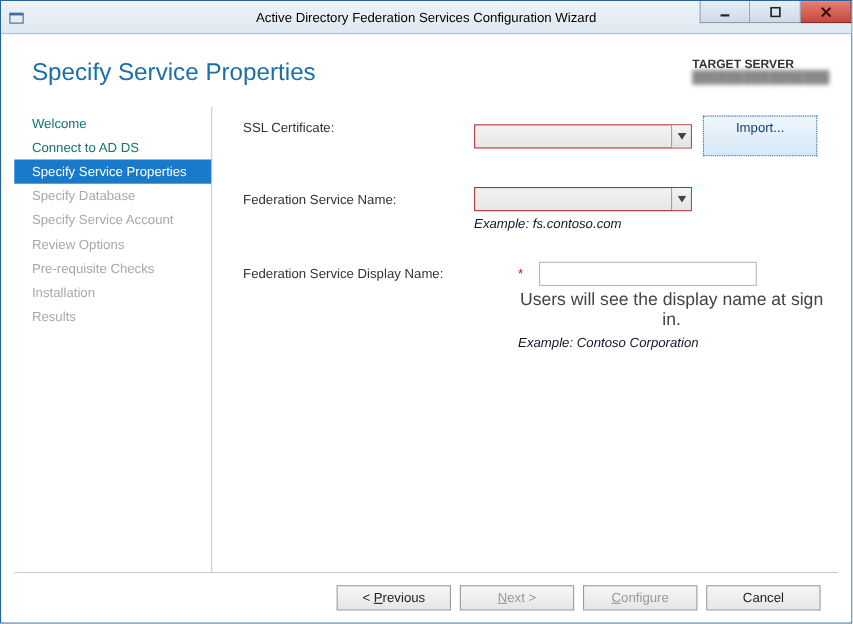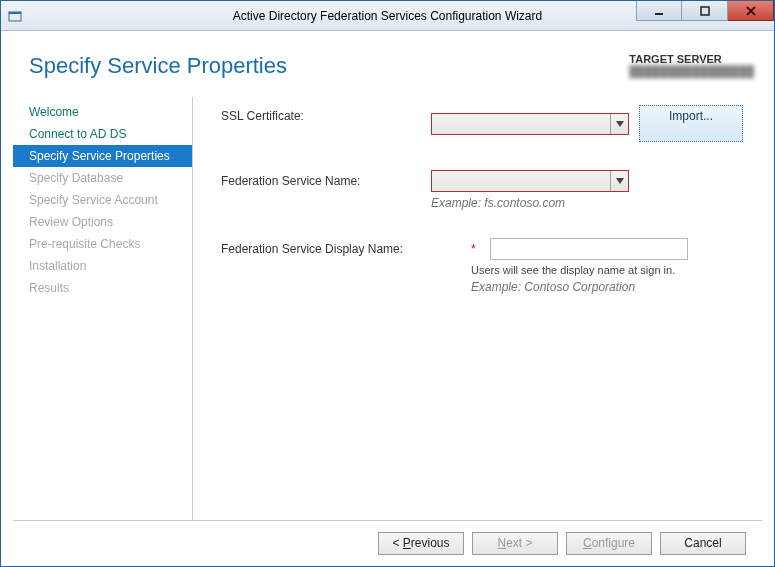--- a/index.html
+++ b/index.html
@@ -99,38 +99,38 @@
   .import-btn {
     width:104px; height:37px;
     border:1px dotted #3a6aa6;
     background:linear-gradient(#eef6fc,#d6e8f7);
     font-size:12px; color:#1c3e66;
     text-align:center; line-height:20px;
     cursor:pointer;
   }
 
   .link-text { color:#0a5a9c; font-size:12px; cursor:pointer; }
-  .hint-text { font-style:italic; color:#737373; font-size:12px; }
-  .info-text { color:#444; font-size:11px; }
+  .hint-text { font-style:italic; color:#0f172a; font-size:12px; }
+  .info-text { color:#444; font-size:16px;text-align:center; }
 
   .text-input {
     width:198px; height:22px;
     border:1px solid #b8b8b8;
     background:#fff;
   }
   .req-star { color:#c02020; margin-right:4px; }
 
   .footer {
     height:46px;
     border-top:1px solid #ccc;
     display:flex; align-items:center; justify-content:flex-end;
     padding-right:16px; gap:8px;
   }
   .footer-btn {
-    width:86px; height:23px;
+    width:104px; height:23px;
     border:1px solid #9a9a9a;
     background:linear-gradient(#f6f6f6,#e6e6e6);
     font-size:12px; color:#222;
     text-align:center; line-height:21px;
     cursor:pointer;
   }
   .footer-btn.disabled { color:#9a9a9a; cursor:default; }
   .access-key { text-decoration:underline; }
 </style>
 </head>

